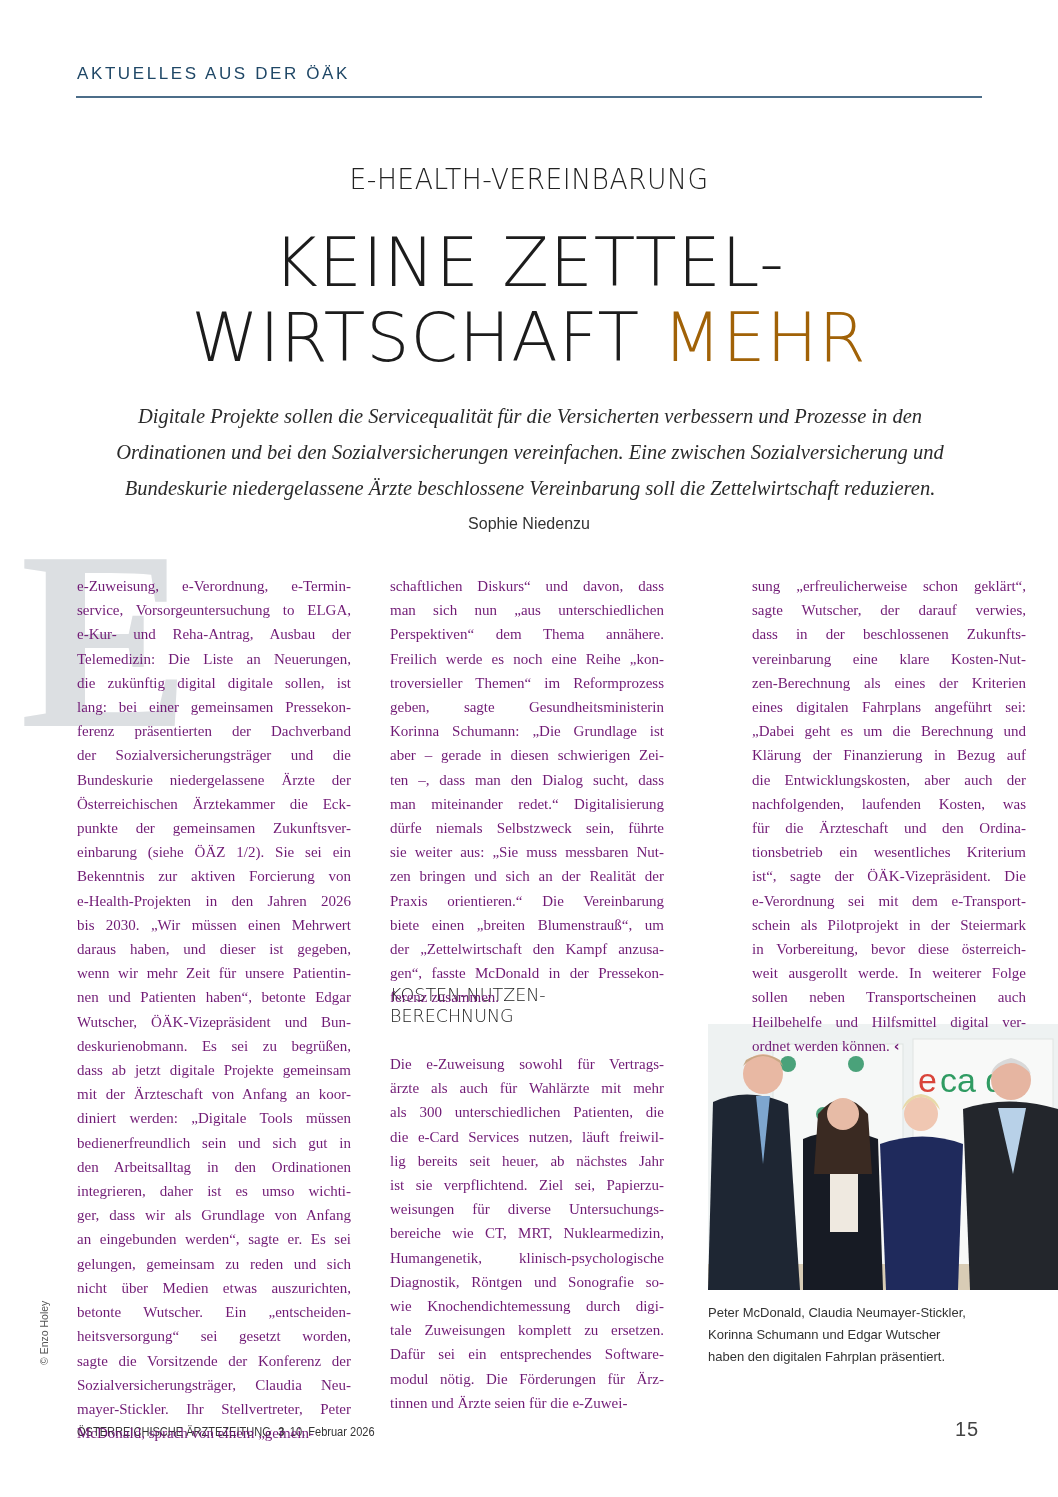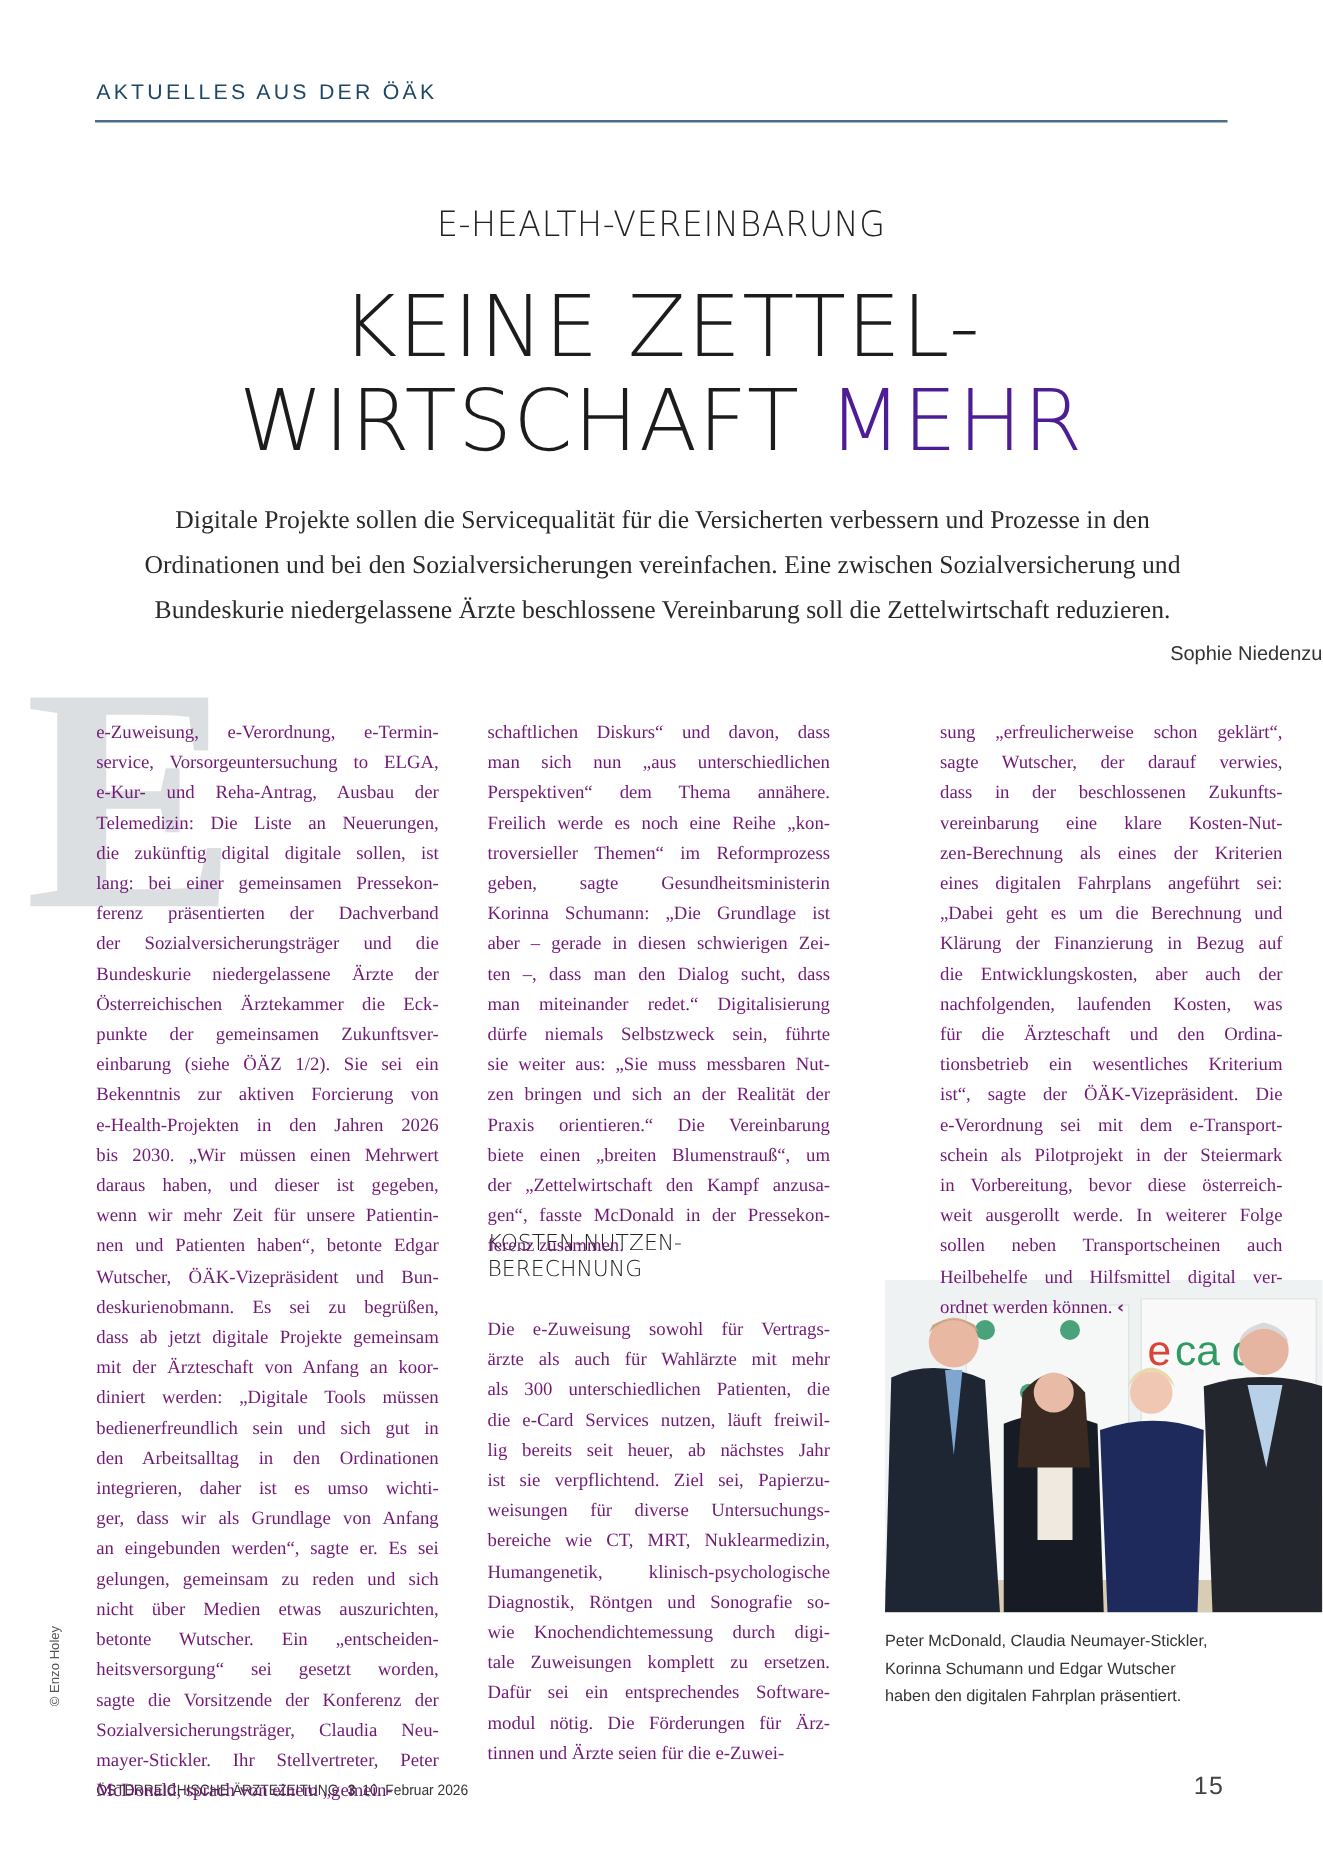--- a/index.html
+++ b/index.html
@@ -15,27 +15,27 @@
     font-family: "DejaVu Sans", sans-serif; font-weight: 200; font-size: 28px; letter-spacing: 0.5px; color: #222;
     transform: scaleX(0.95);
   }
   .title {
     position: absolute; left: 0; width: 1058px; text-align: center;
     font-family: "DejaVu Sans", sans-serif; font-weight: 300; font-size: 68px; line-height: 76px; color: #1c1c1c;
     letter-spacing: 1px;
   }
   .title.l1 { top: 225px; }
   .title.l2 { top: 300px; }
-  .title .thin { font-weight: 100; color: #4c1d95; }
+  .title .thin { font-weight: 100; color: #a16207; }
   .lead {
     position: absolute; left: 60px; top: 398px; width: 940px; text-align: center;
-    font-family: "Liberation Serif", serif; font-size: 20.5px; line-height: 36px; color: #2a2a2a;
+    font-family: "Liberation Serif", serif; font-size: 20.5px; line-height: 36px; color: #2a2a2a; font-style: italic;
   }
   .author {
-    position: absolute; left: 0; top: 515px; width: 1058px; text-align: right;
+    position: absolute; left: 0; top: 515px; width: 1058px; text-align: center;
     font-family: "Liberation Sans", sans-serif; font-size: 16px; color: #333;
   }
   .dropcap {
     position: absolute; left: 20px; top: 520px; font-family: "Liberation Serif", serif;
     font-size: 255px; line-height: 240px; color: #dcdfe2; font-weight: bold; z-index: 0;
   }
   .col {
     position: absolute; width: 274px; font-family: "Liberation Serif", serif; font-size: 15px;
     line-height: 24.2px; color: #701a75; text-align: justify; hyphens: manual; z-index: 1;
   }

